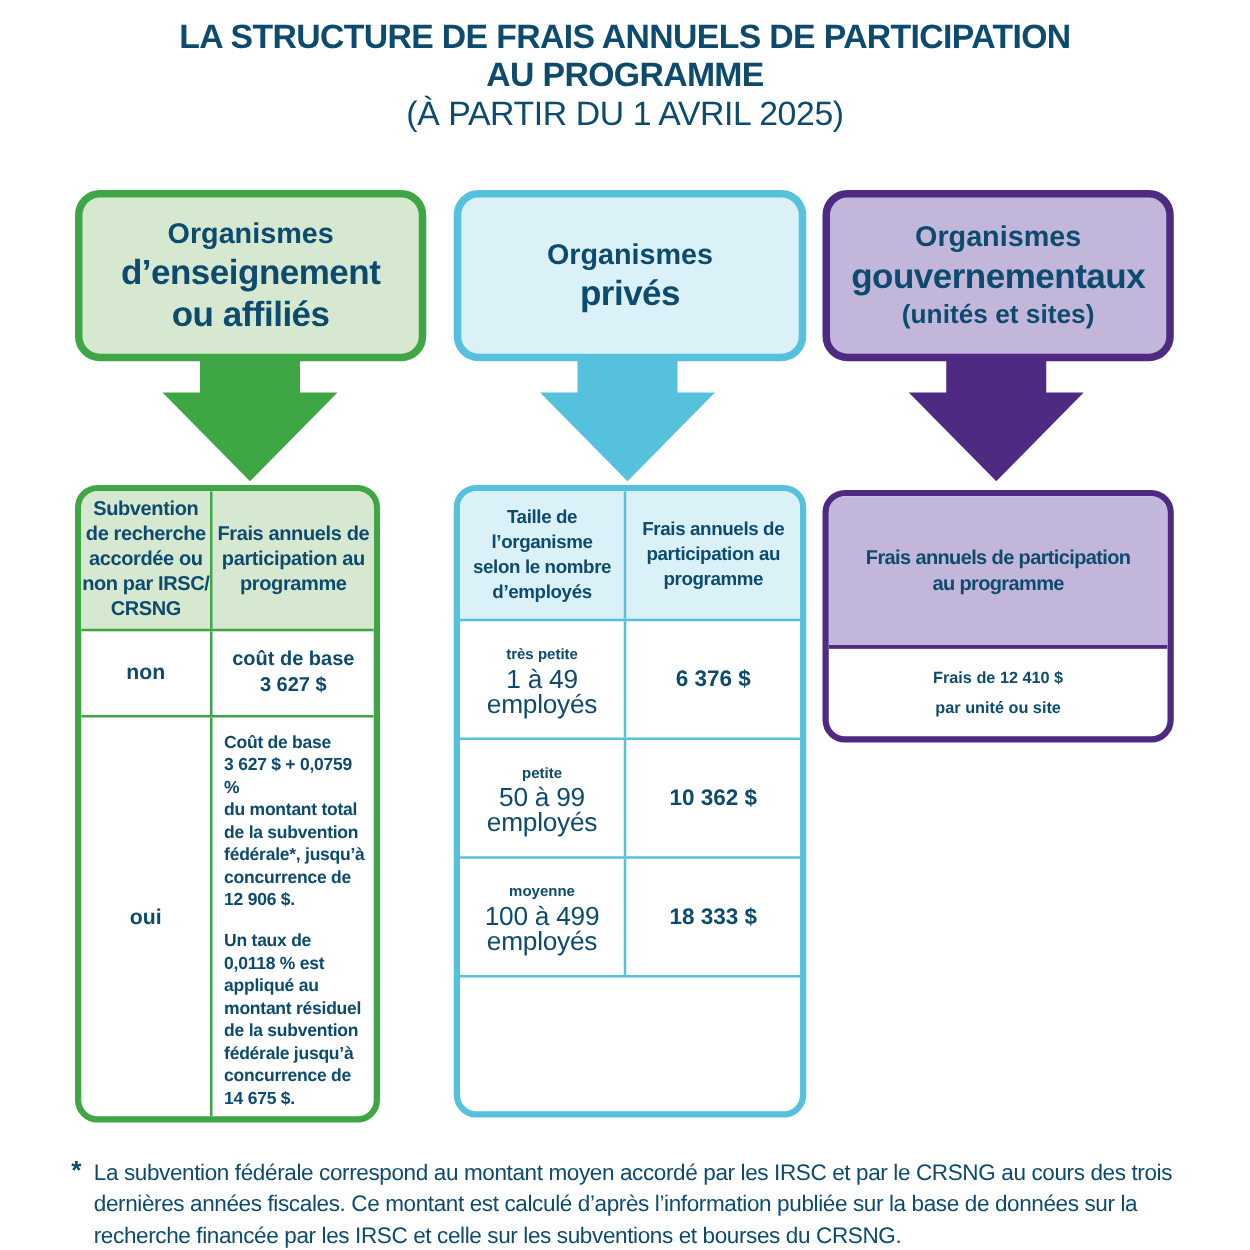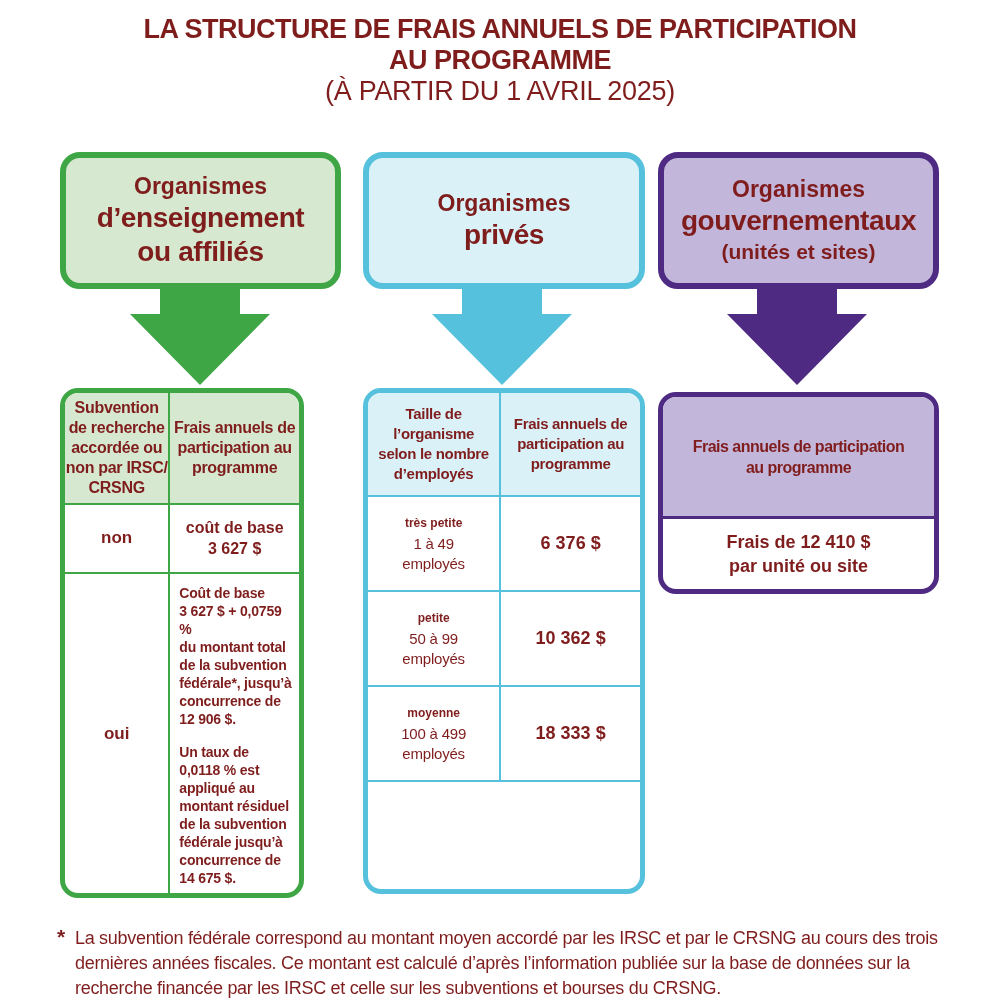--- a/index.html
+++ b/index.html
@@ -1,18 +1,18 @@
 <!DOCTYPE html>
 <html style="--c-green: #3EA644; --c-green_light: #D6E8CF; --c-cyan: #56C1DC; --c-cyan_light: #DAF1F8; --c-purple: #4F2A83; --c-purple_light: #C3B6DB;"><head>
 <meta charset="utf-8">
 <style>
   html,body{margin:0;padding:0;background:#fff;}
   #canvas{
     position:relative;width:1000px;height:1000px;background:#fff;overflow:hidden;
-    font-family:"Liberation Sans","DejaVu Sans",sans-serif;color:#7f1d1d;
+    font-family:"Liberation Sans","DejaVu Sans",sans-serif;color:#0c4a6e;
   }
   
   .title{position:absolute;top:14px;left:0;width:1000px;text-align:center;line-height:31px;}
   .title .t-bold{font-size:27px;font-weight:bold;letter-spacing:-0.5px;}
   .title .t-normal{font-size:27px;font-weight:normal;letter-spacing:-0.3px;}
   
   .hdr-box{
     position:absolute;top:152px;height:137px;box-sizing:border-box;
     border-radius:20px;border:6px solid;display:flex;flex-direction:column;
     align-items:center;justify-content:center;text-align:center;
@@ -56,28 +56,28 @@
   
   .table-private{left:363px;top:388px;width:282px;height:506px;border-color:var(--c-cyan,#56C1DC);}
   .table-private .row{border-bottom:2px solid var(--c-cyan,#56C1DC);}
   .table-private .row:last-child{border-bottom:none;flex:1;}
   .table-private .cell:first-child{width:49%;border-right:2px solid var(--c-cyan,#56C1DC);}
   .table-private .cell:last-child{width:51%;}
   .table-private .hdr-row{height:104px;background:var(--c-cyan_light,#DAF1F8);}
   .table-private .hdr-row .cell{font-size:15px;font-weight:bold;line-height:20px;letter-spacing:-0.3px;}
   .table-private .body-row{height:95px;}
   .size-name{font-size:12px;font-weight:bold;line-height:21px;}
-  .size-range{font-size:15px;font-weight:normal;line-height:20px;letter-spacing:-0.2px;}
+  .size-range{font-size:21px;font-weight:normal;line-height:20px;letter-spacing:-0.2px;}
   .fee-amount{font-size:18px;font-weight:bold;}
   
   .table-government{left:658px;top:392px;width:281px;height:202px;border-color:var(--c-purple,#4F2A83);}
   .table-government .hdr-row{height:122px;background:var(--c-purple_light,#C3B6DB);border-bottom:3px solid var(--c-purple,#4F2A83);}
   .table-government .hdr-row .cell{width:100%;font-size:16px;font-weight:bold;line-height:21px;letter-spacing:-0.5px;}
   .table-government .body-row{flex:1;}
-  .table-government .body-row .cell{width:100%;font-size:18px;font-weight:bold;line-height:24px;border-radius:11px;}
+  .table-government .body-row .cell{width:100%;font-size:13px;font-weight:bold;line-height:24px;border-radius:11px;}
   
   .footnote{position:absolute;left:57px;top:926px;width:900px;padding-left:18px;box-sizing:border-box;
     font-size:18px;line-height:25px;letter-spacing:-0.3px;}
   .footnote .star{position:absolute;left:0;top:-2px;font-weight:bold;font-size:21px;}
 </style>
 </head>
 <body>
 
 <div id="canvas">
 

